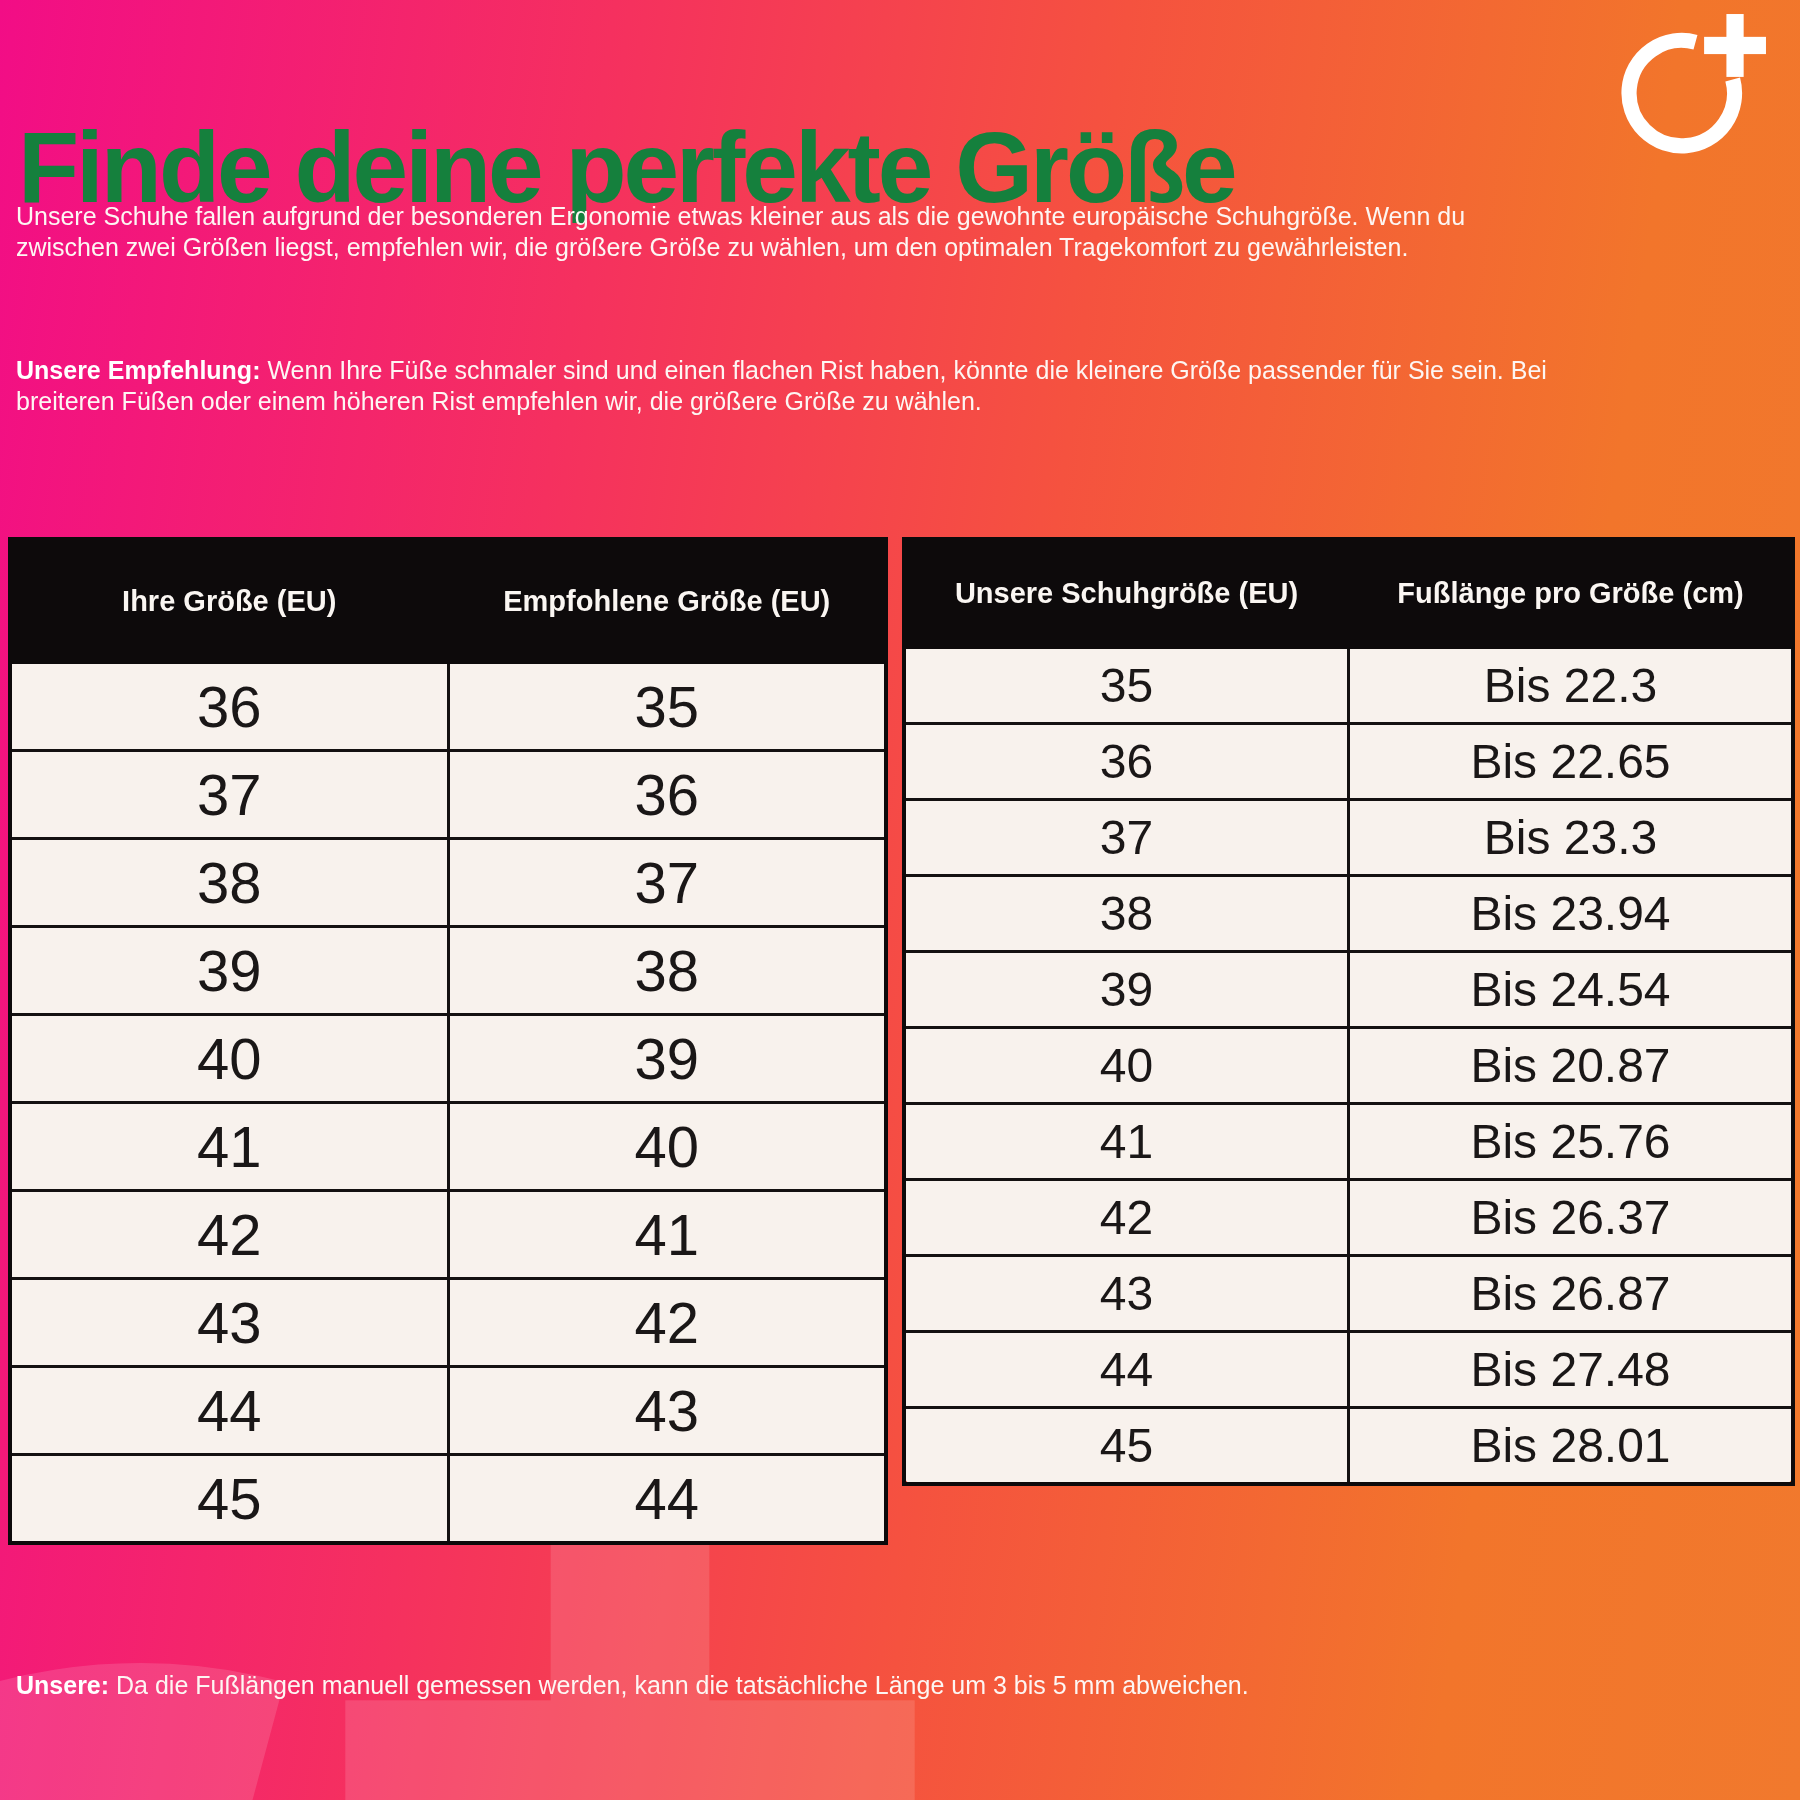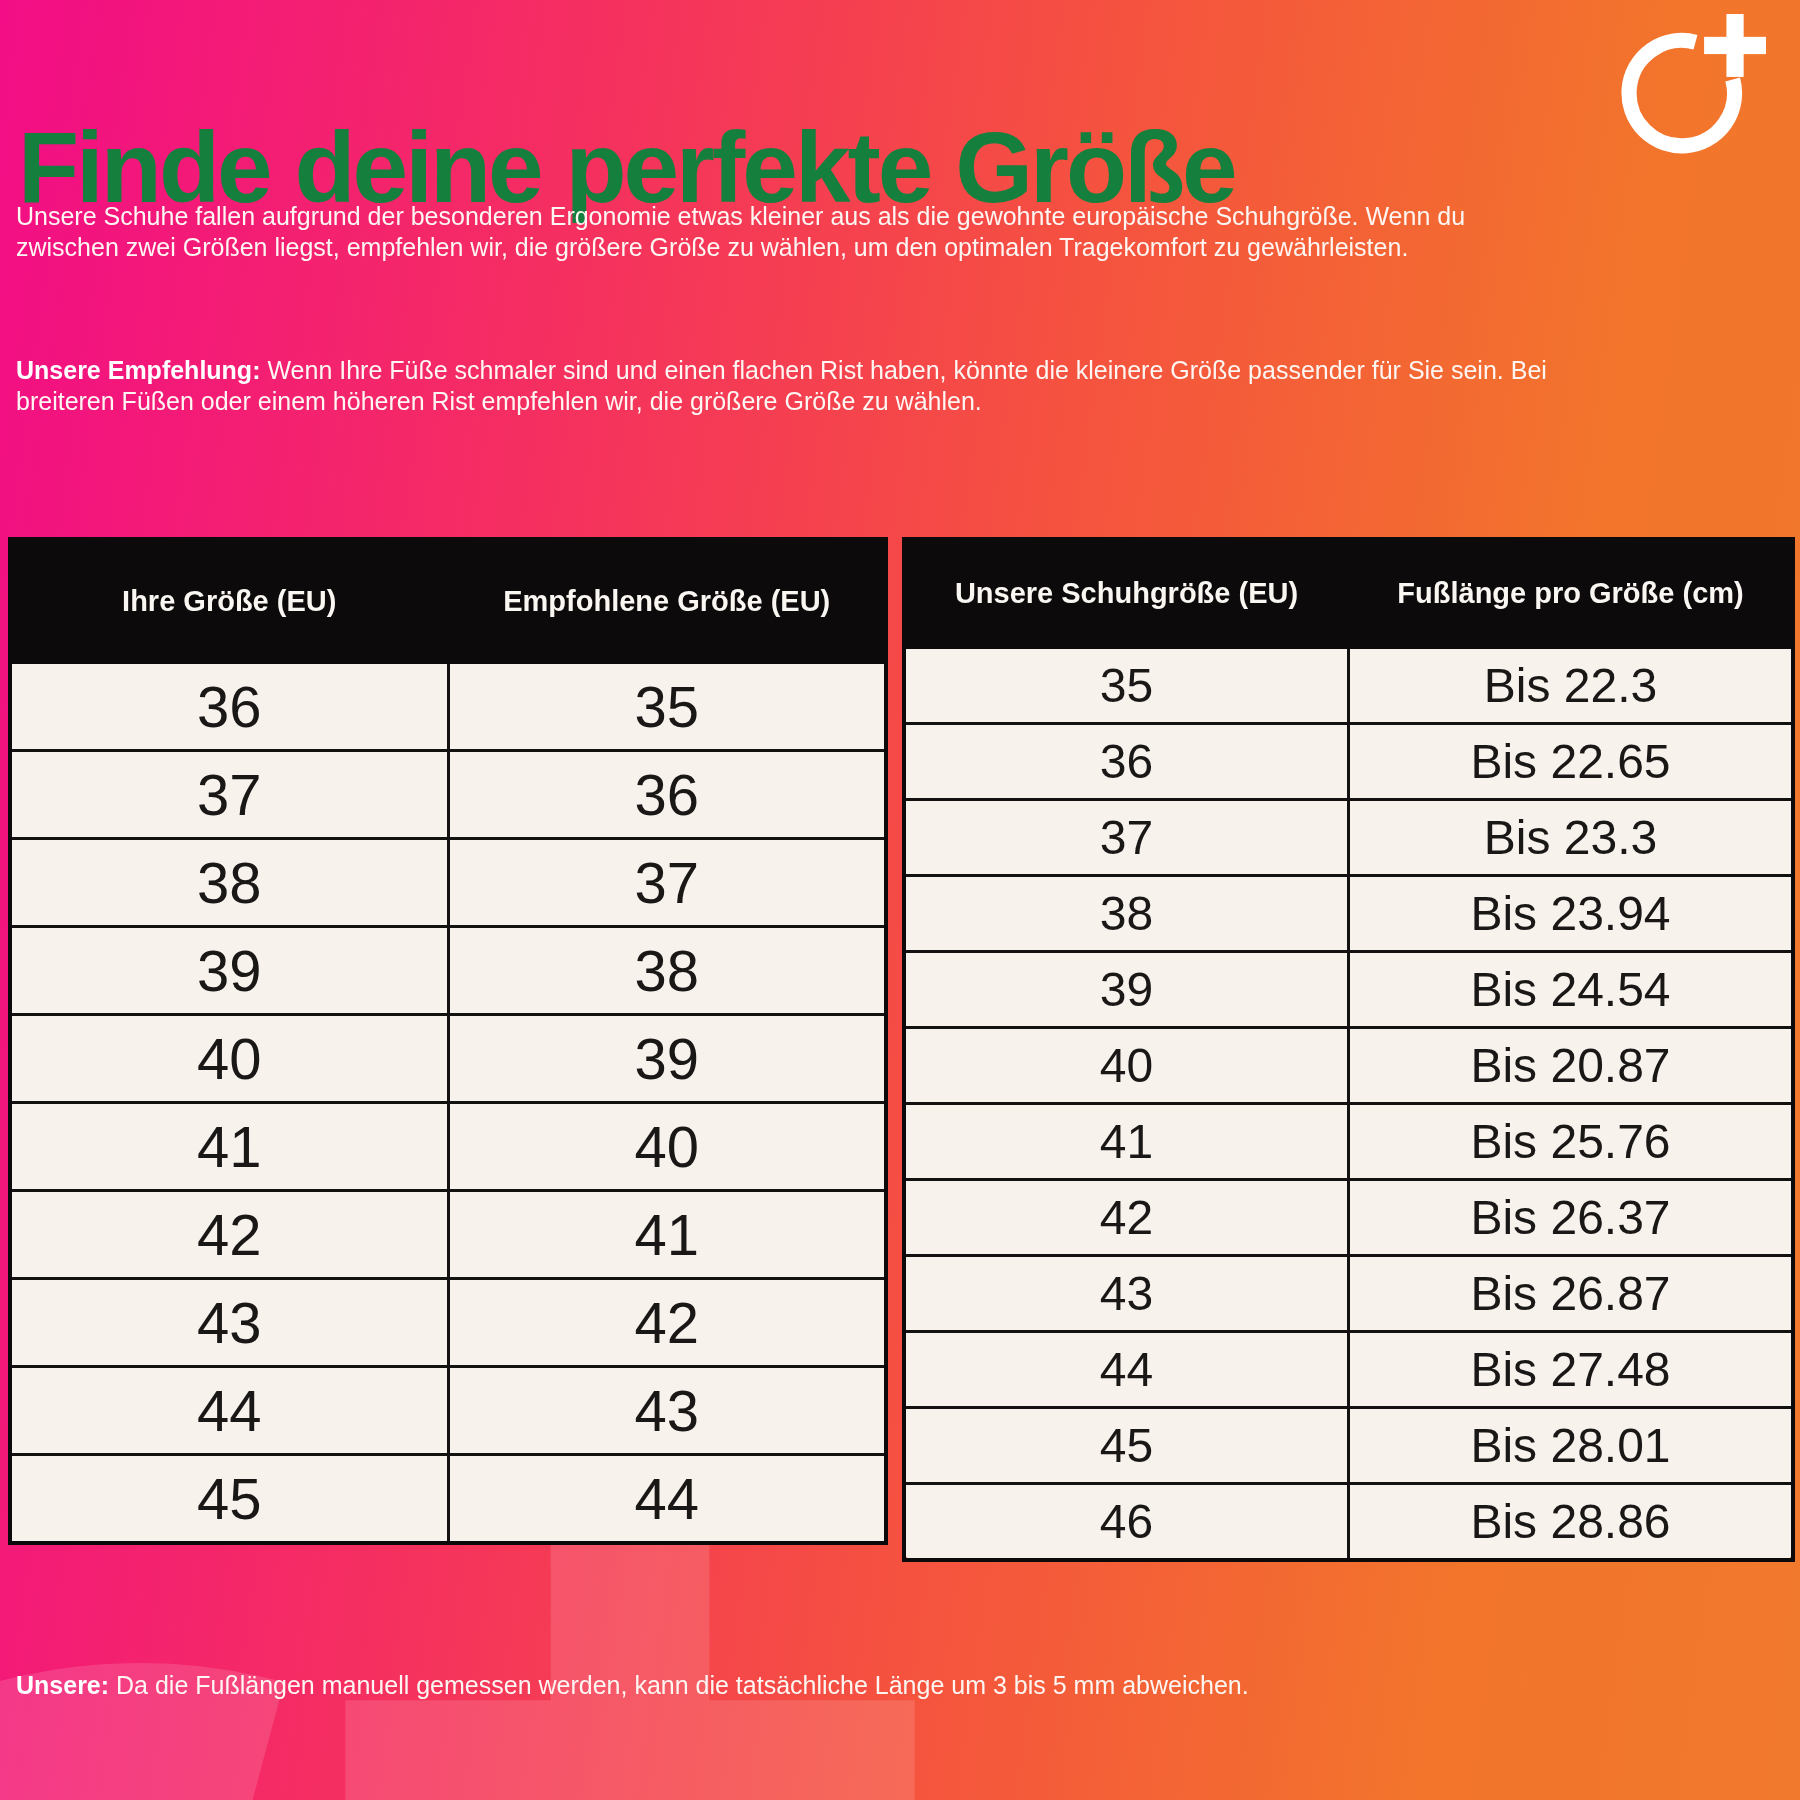--- a/index.html
+++ b/index.html
@@ -155,20 +155,16 @@
         <td>Bis 26.87</td>
       </tr>
       <tr>
         <td>44</td>
         <td>Bis 27.48</td>
       </tr>
       <tr>
         <td>45</td>
         <td>Bis 28.01</td>
       </tr>
-      <tr>
-        <td>46</td>
-        <td>Bis 28.86</td>
-      </tr>
     </tbody>
   </table>
 
 <p class="para note"><span class="lead">Unsere:</span><span> Da die Fußlängen manuell gemessen werden, kann die tatsächliche Länge um 3 bis 5 mm abweichen.</span></p>
 
 </body></html>

